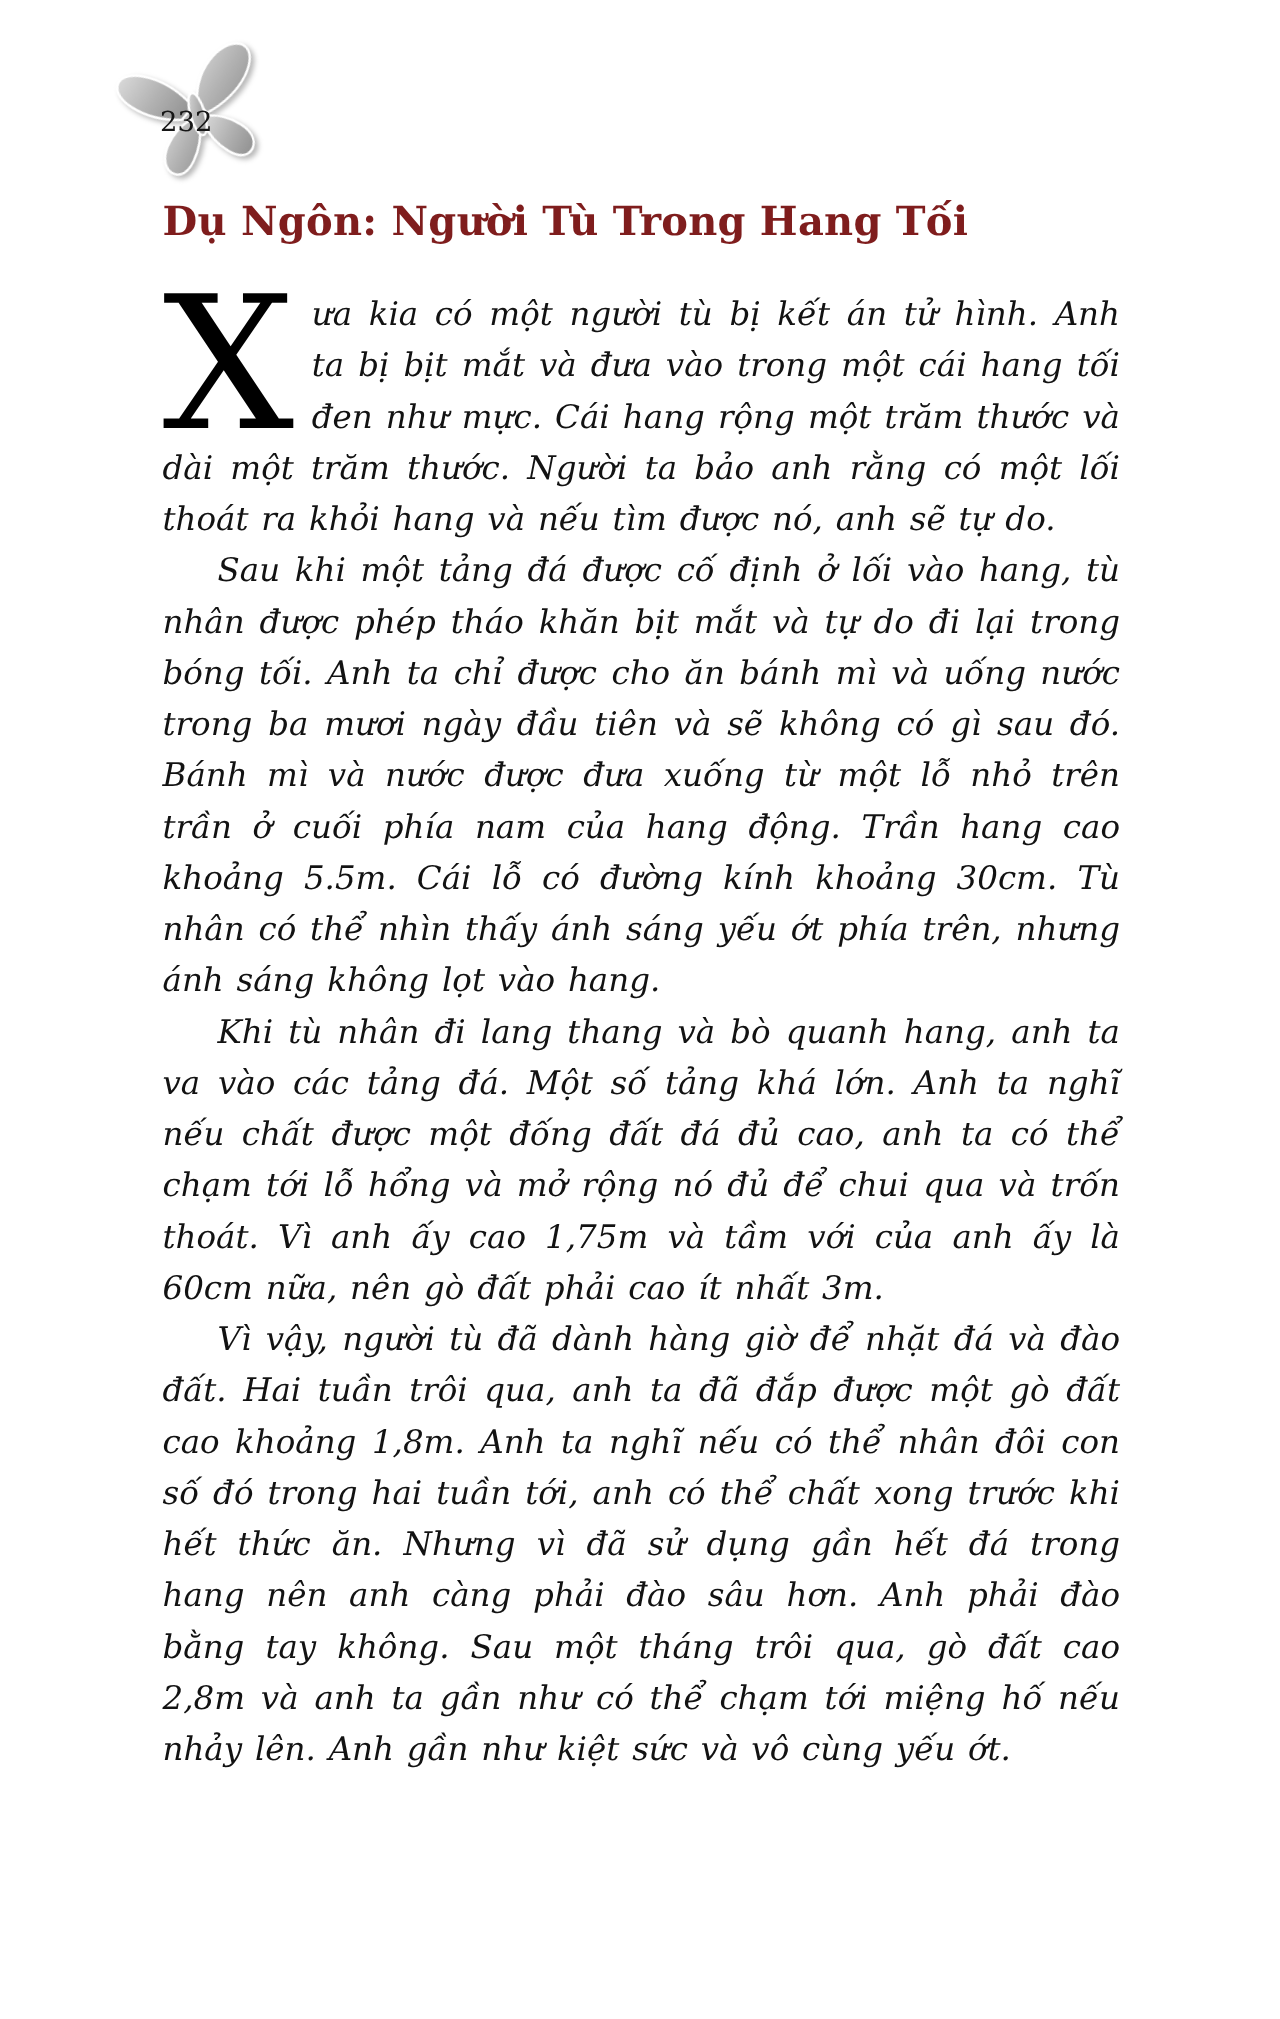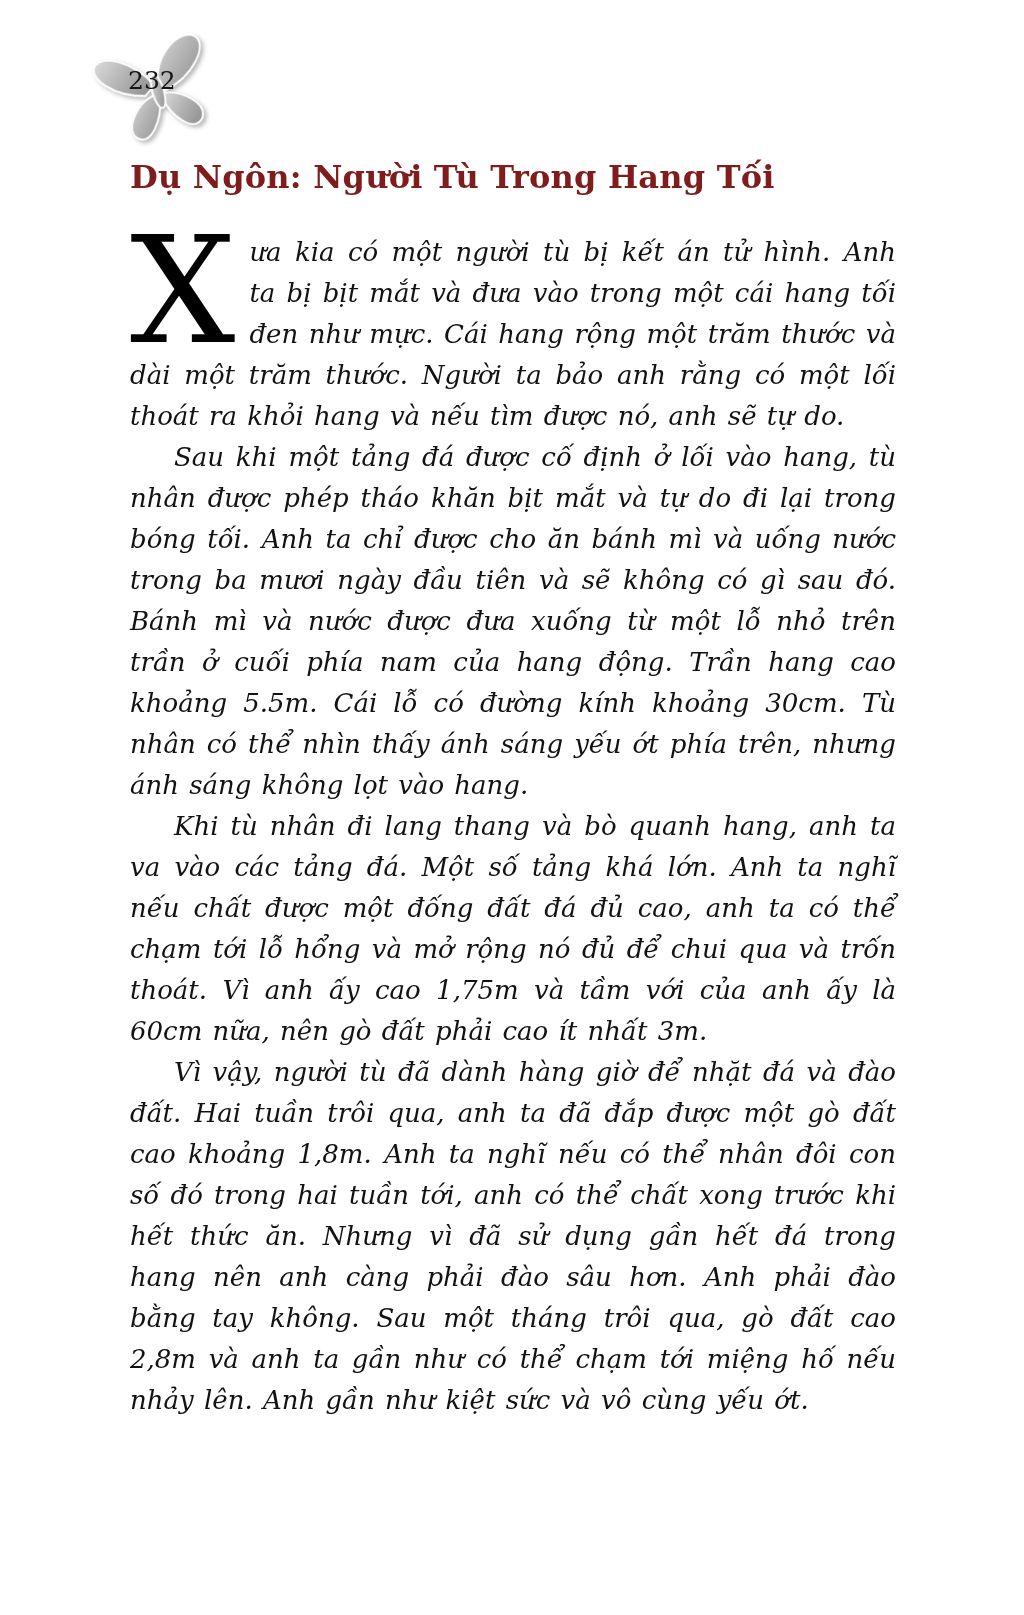--- a/index.html
+++ b/index.html
@@ -23,22 +23,22 @@
   }
   .butterfly-wrap svg {
     position:absolute;
     left:0; top:0;
     transform:rotate(-16deg);
     filter:drop-shadow(2px 3px 2px rgba(0,0,0,0.28));
   }
   .page-number {
     position:absolute;
     left:32px;
-    top:28px;
-    font-size:25px;
+    top:48px;
+    font-size:22px;
     color:#161616;
     z-index:2;
   }
   .running-head {
     position:absolute;
     top:70px;
     left:0;
     width:100%;
     text-align:center;
     font-size:23px;

